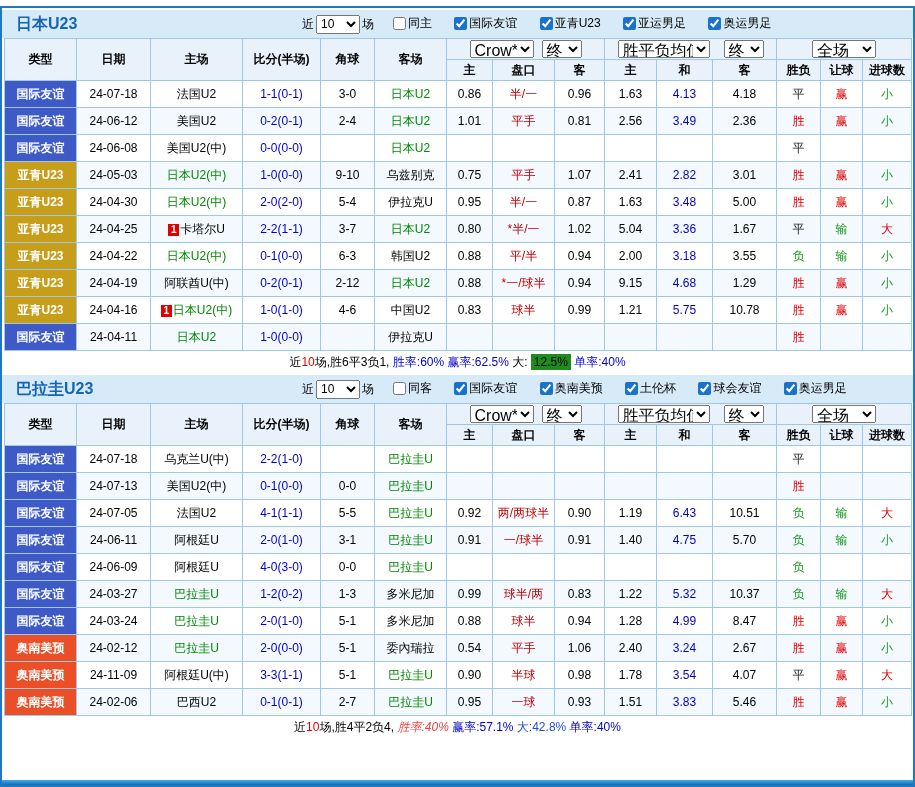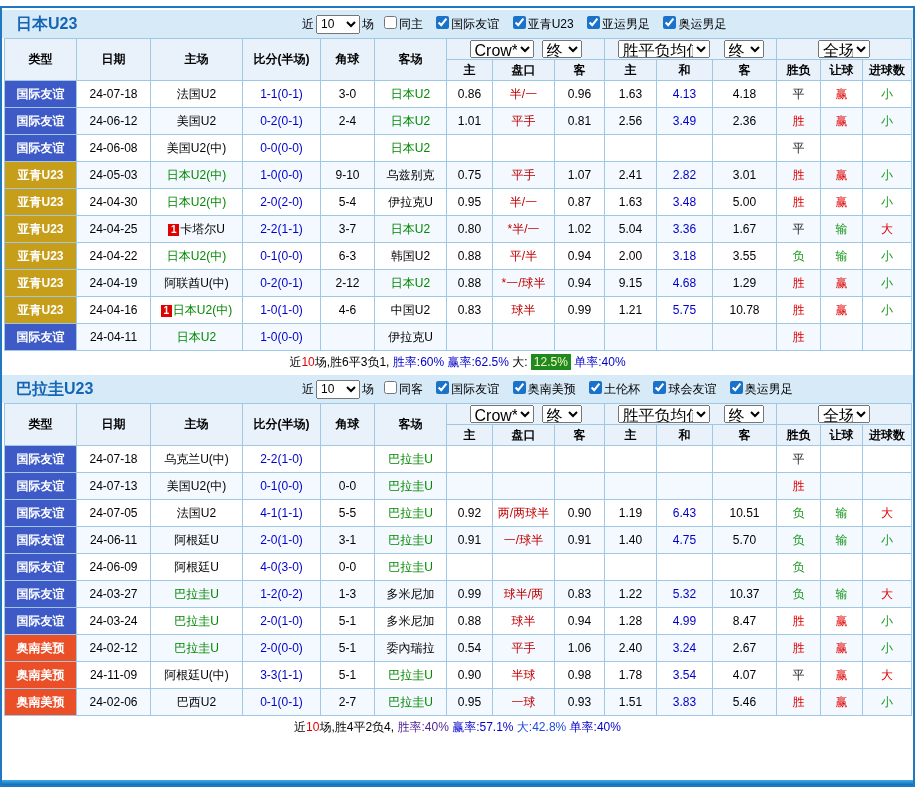--- a/index.html
+++ b/index.html
@@ -10,30 +10,30 @@
   .titlebar-title{color:#ffef00;font-weight:bold;font-size:14px;}
   .radio-option{display:inline-flex;align-items:center;gap:3px;cursor:pointer;}
   .radio-dot{width:9px;height:9px;border:1px solid #fff;border-radius:50%;display:inline-block;}
   .radio-dot.selected{background:#fff;}
   .close-btn{position:absolute;right:3px;top:2px;width:20px;height:20px;background:#3fa3dd;border:1px solid #a8d8f0;color:#fff;font-size:13px;font-weight:bold;display:flex;align-items:center;justify-content:center;cursor:pointer;}
   .match-section{display:flex;flex-direction:column;}
   .section-bar{height:28px;flex:0 0 28px;background:#d7eaf8;display:flex;align-items:center;position:relative;padding-left:14px;margin-top:2px;}
   .team-title{color:#1565b5;font-weight:bold;font-size:16px;}
   .filters{position:absolute;left:300px;display:flex;align-items:center;color:#000;}
   .filters select{font-size:12px;height:19px;width:44px;margin:0 2px;}
-  .filter-item{display:inline-flex;margin-left:10px;cursor:pointer;white-space:nowrap;}
+  .filter-item{display:inline-flex;align-items:center;margin-left:19px;cursor:pointer;white-space:nowrap;}
   .filter-item input{width:13px;height:13px;margin:0 2px 0 0;accent-color:#1a73c8;}
   .stats-table{border-collapse:collapse;table-layout:fixed;width:907px;margin:0 2px;}
   .stats-table th,.stats-table td{border:1px solid #9fc8e6;text-align:center;overflow:hidden;white-space:nowrap;padding:0 1px;}
   .stats-table thead th{background:#e9f2fb;height:21px;font-weight:bold;font-size:12px;}
   .stats-table thead select{font-size:16px;height:18px;vertical-align:middle;}
   .sel-company{width:64px;margin-right:8px;}
   .sel-final{width:40px;}
   .sel-avg{width:92px;margin-right:14px;}
-  .sel-scope{width:52px;}
+  .sel-scope{width:64px;}
   .stats-table tbody td{height:27px;font-size:12px;background:#fff;}
   .stats-table tbody tr:nth-child(even) td{background:#f3f9fe;}
   td.c-type{color:#fff;font-weight:bold;}
   td.c-score{color:#0000cc;}
   td.c-hcp{color:#c00000;}
   td.c-a2{color:#0000cc;text-align:center;}
   .red-card-badge{display:inline-block;background:#e00000;color:#fff;font-size:10px;line-height:12px;width:11px;height:12px;margin-right:1px;font-weight:bold;}
   .table-footer{height:22px;flex:0 0 22px;display:flex;align-items:center;justify-content:center;}
   .table-footer span{white-space:pre;}
   .table-footer span.hl{padding:1px 3px;}
@@ -309,21 +309,21 @@
   </tr>
 </tbody>
     </table>
     <div class="table-footer">
           <span style="color: rgb(0, 0, 0);">近</span>
           <span style="color: rgb(224, 0, 0);">10</span>
           <span style="color: rgb(0, 0, 0);">场,胜6平3负1, </span>
           <span style="color: rgb(0, 0, 204);">胜率:60% </span>
           <span style="color: rgb(0, 0, 204);">赢率:62.5% </span>
           <span style="color: rgb(0, 0, 0);">大: </span>
-          <span class="hl" style="color: #fef9c3; background: rgb(31, 138, 31);">12.5%</span>
+          <span class="hl" style="color: #000000; background: rgb(31, 138, 31);">12.5%</span>
           <span style="color: rgb(0, 0, 204);"> 单率:40%</span>
         </div>
   </section>
 
   <section class="match-section">
     <div class="section-bar">
       <span class="team-title">巴拉圭U23</span>
       <div class="filters">
         <span class="f-near">近</span>
         <select class="f-count"><option class="opt-count">10</option></select>
@@ -588,21 +588,21 @@
     <td class="c-res" style="color: rgb(224, 0, 0);">胜</td>
     <td class="c-let" style="color: rgb(224, 0, 0);">赢</td>
     <td class="c-goal" style="color: rgb(24, 152, 29);">小</td>
   </tr>
 </tbody>
     </table>
     <div class="table-footer">
           <span style="color: rgb(0, 0, 0);">近</span>
           <span style="color: rgb(224, 0, 0);">10</span>
           <span style="color: rgb(0, 0, 0);">场,胜4平2负4, </span>
-          <span style="color: #4c1d95;">胜率:40% </span>
+          <span style="color: #ef4444; font-style: italic;">胜率:40% </span>
           <span style="color: rgb(0, 0, 204);">赢率:57.1% </span>
           <span style="color: #1d4ed8;">大:42.8% </span>
           <span style="color: rgb(0, 0, 204);">单率:40%</span>
         </div>
   </section>
 </div>
   <div class="bottom-bar"></div>
 </div>
 
 </body></html>

